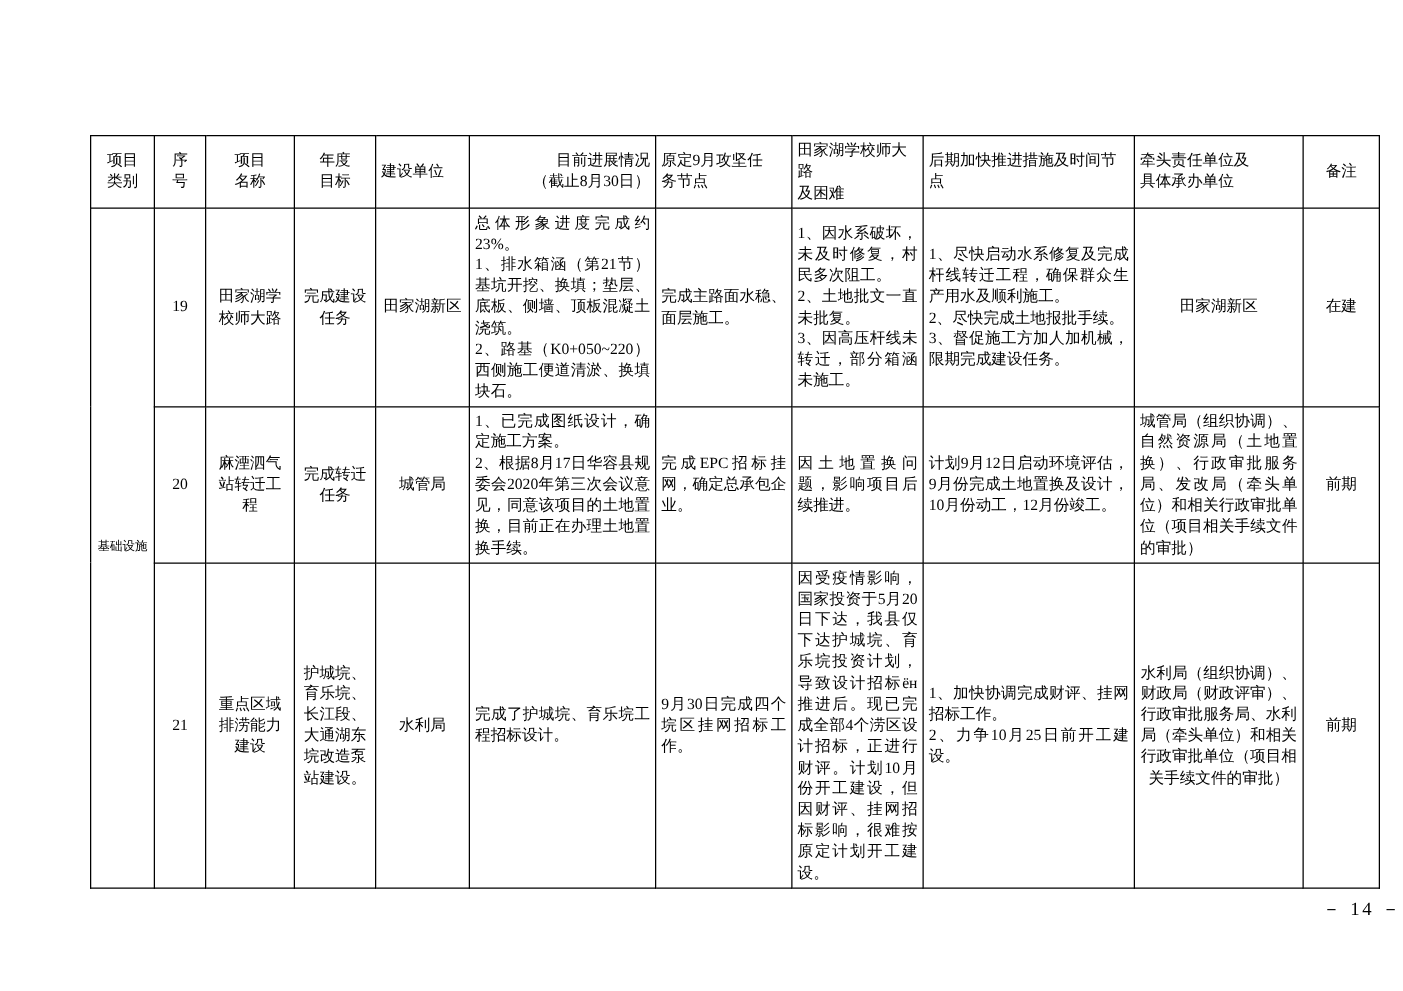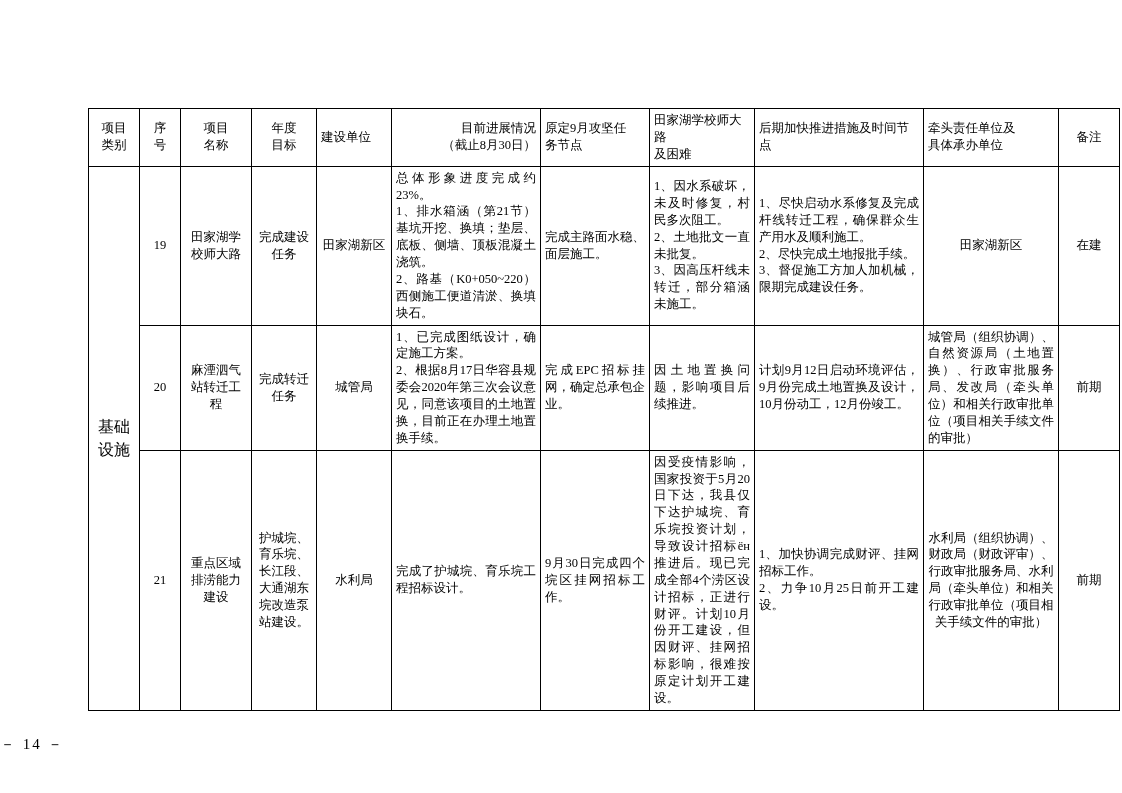--- a/index.html
+++ b/index.html
@@ -15,21 +15,21 @@
     overflow: hidden;
   }
   .page {
     position: relative;
     width: 1122px;
     height: 793px;
     box-sizing: border-box;
   }
   .table-wrap {
     position: absolute;
-    left: 88px;
+    left: 72px;
     top: 108px;
     width: 945px;
   }
   table.doc-table {
     border-collapse: collapse;
     width: 945px;
     table-layout: fixed;
   }
   table.doc-table td,
   table.doc-table th {
@@ -50,21 +50,21 @@
     line-height: 1.3;
   }
   .c-category {
     width: 42px;
     text-align: center;
     letter-spacing: 0px;
   }
   .c-category .vtext {
     display: block;
     line-height: 1.45;
-    font-size: 16px;
+    font-size: 10px;
   }
   .c-seq {
     width: 32px;
     text-align: center;
   }
   .c-name {
     width: 62px;
     text-align: center;
   }
   .c-goal {
@@ -108,22 +108,22 @@
     text-justify: inter-ideograph;
     vertical-align: middle;
   }
   .multiline {
     white-space: pre-line;
   }
   .page-number {
     position: absolute;
     left: 0;
     right: 0;
-    top: 735px;
-    text-align: left;
+    top: 718px;
+    text-align: right;
     font-size: 15px;
     letter-spacing: 2px;
   }
 </style>
 </head>
 <body>
 
 <div class="page">
 
   <div class="table-wrap">

